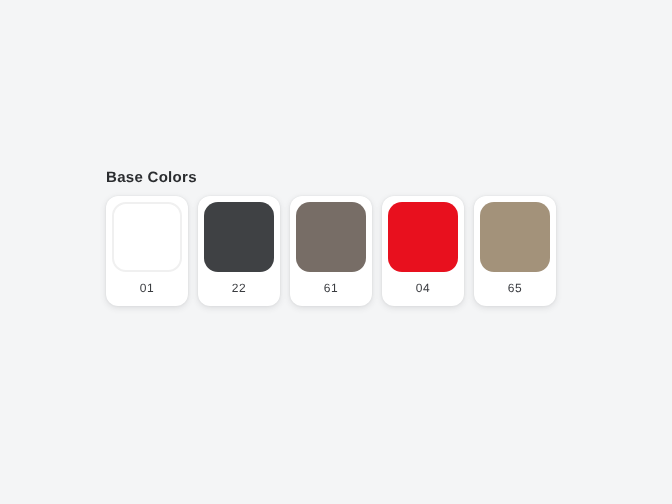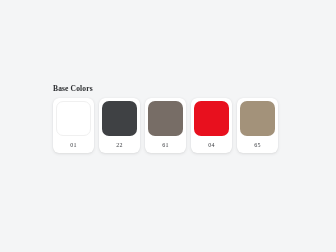--- a/index.html
+++ b/index.html
@@ -12,21 +12,20 @@
     background: #f4f5f6;
     font-family: "Liberation Sans", sans-serif;
     overflow: hidden;
   }
 
   .page {
     position: relative;
     width: 336px;
     height: 252px;
     box-sizing: border-box;
-    font-family: Liberation Serif, serif;
   }
 
   .palette-section {
     position: absolute;
     left: 53px;
     top: 84px;
     width: 232px;
   }
 
   .section-title {

